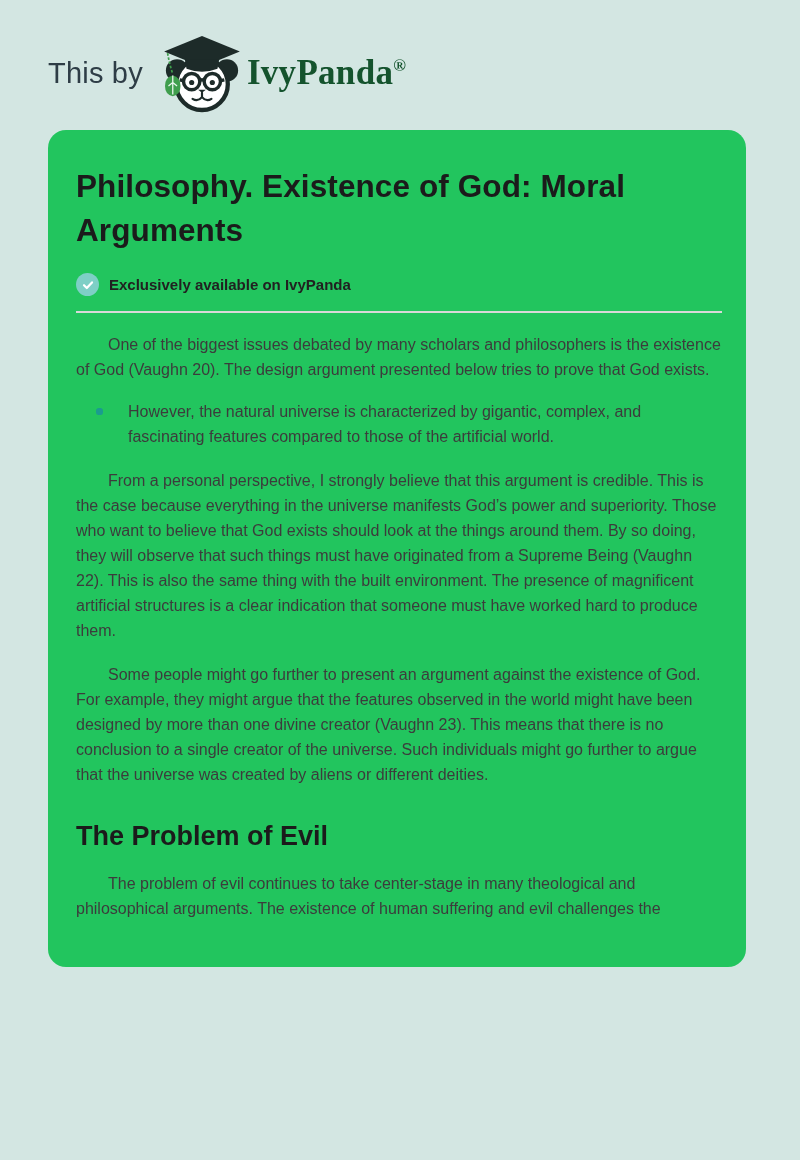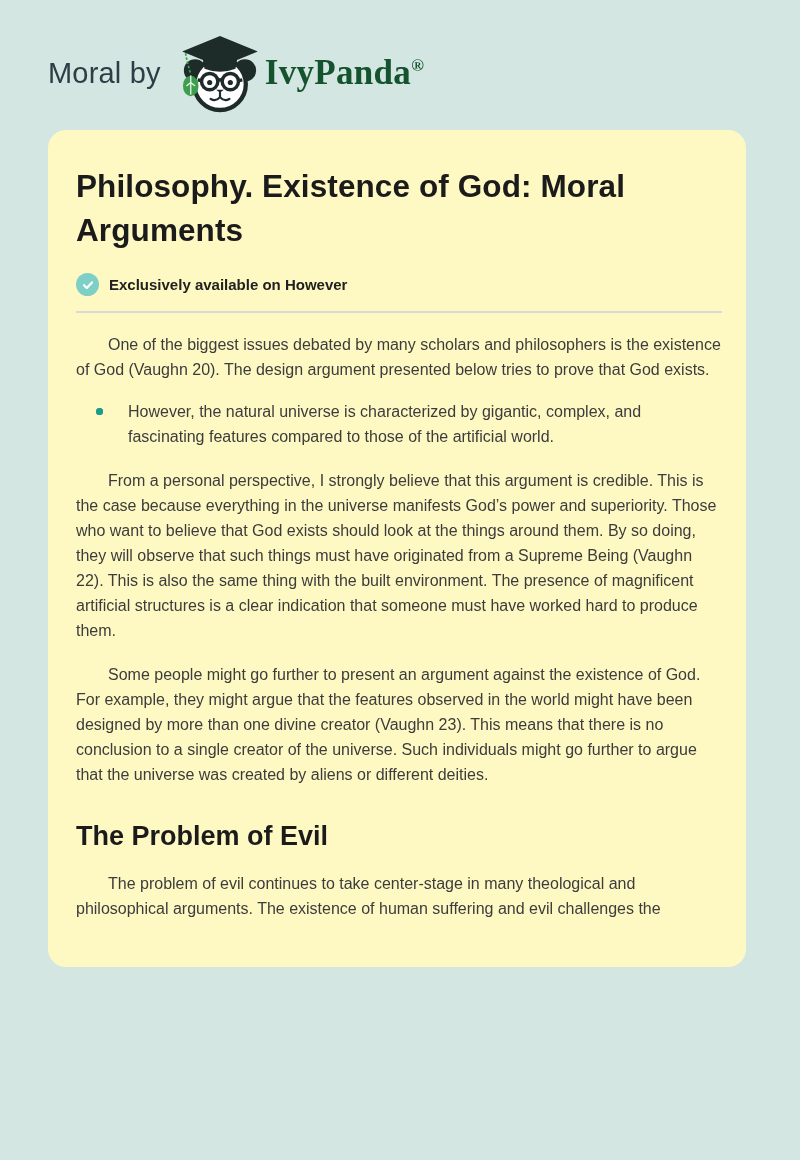--- a/index.html
+++ b/index.html
@@ -42,21 +42,21 @@
     font-weight: 700;
     vertical-align: super;
     line-height: 0;
   }
 
   
   .card {
     width: 698px;
     margin-left: 48px;
     margin-top: 12px;
-    background: #fef9c3;
+    background: #22c55e;
     border-radius: 18px;
     padding: 34px 24px 46px 28px;
   }
 
   .article-title {
     font-size: 31.5px;
     line-height: 44px;
     font-weight: 700;
     color: #1b1b1b;
     letter-spacing: 0.1px;
@@ -126,21 +126,21 @@
     font-weight: 700;
     color: #1b1b1b;
     margin-top: 34px;
   }
   .body-copy .after-heading { }
 </style>
 </head>
 <body>
 
 <header class="site-header">
-  <span class="essay-by">Moral by</span>
+  <span class="essay-by">This by</span>
   <span class="logo-wrap">
     <span>
       <svg class="logo-svg" viewBox="0 0 100 94" xmlns="http://www.w3.org/2000/svg">
 
         <circle cx="21" cy="44" r="13" fill="#1d2b29"></circle>
         <circle cx="79" cy="44" r="13" fill="#1d2b29"></circle>
 
         <circle cx="50" cy="60" r="30" fill="#ffffff" stroke="#1d2b29" stroke-width="5"></circle>
 
         <circle cx="38" cy="57" r="9.5" fill="#ffffff" stroke="#1d2b29" stroke-width="4"></circle>
@@ -168,21 +168,21 @@
 
 <main class="card">
   <h1 class="article-title">Philosophy. Existence of God: Moral Arguments</h1>
 
   <div class="badge-row">
     <span class="check-circle">
       <svg viewBox="0 0 12 12" xmlns="http://www.w3.org/2000/svg">
         <path d="M2 6.2 L4.8 9 L10 3.4" fill="none" stroke="#ffffff" stroke-width="2.2" stroke-linecap="round" stroke-linejoin="round"></path>
       </svg>
     </span>
-    <span class="badge-text">Exclusively available on However</span>
+    <span class="badge-text">Exclusively available on IvyPanda</span>
   </div>
 
   <hr class="divider">
 
   <div class="body-copy">
     <p>One of the biggest issues debated by many scholars and philosophers is the existence of God (Vaughn 20). The design argument presented below tries to prove that God exists.</p>
 
     <ul class="points">
       <li><span class="bullet-dot"></span></li>
       <li><span class="bullet-dot"></span><span>However, the natural universe is characterized by gigantic, complex, and fascinating features compared to those of the artificial world.</span></li>

